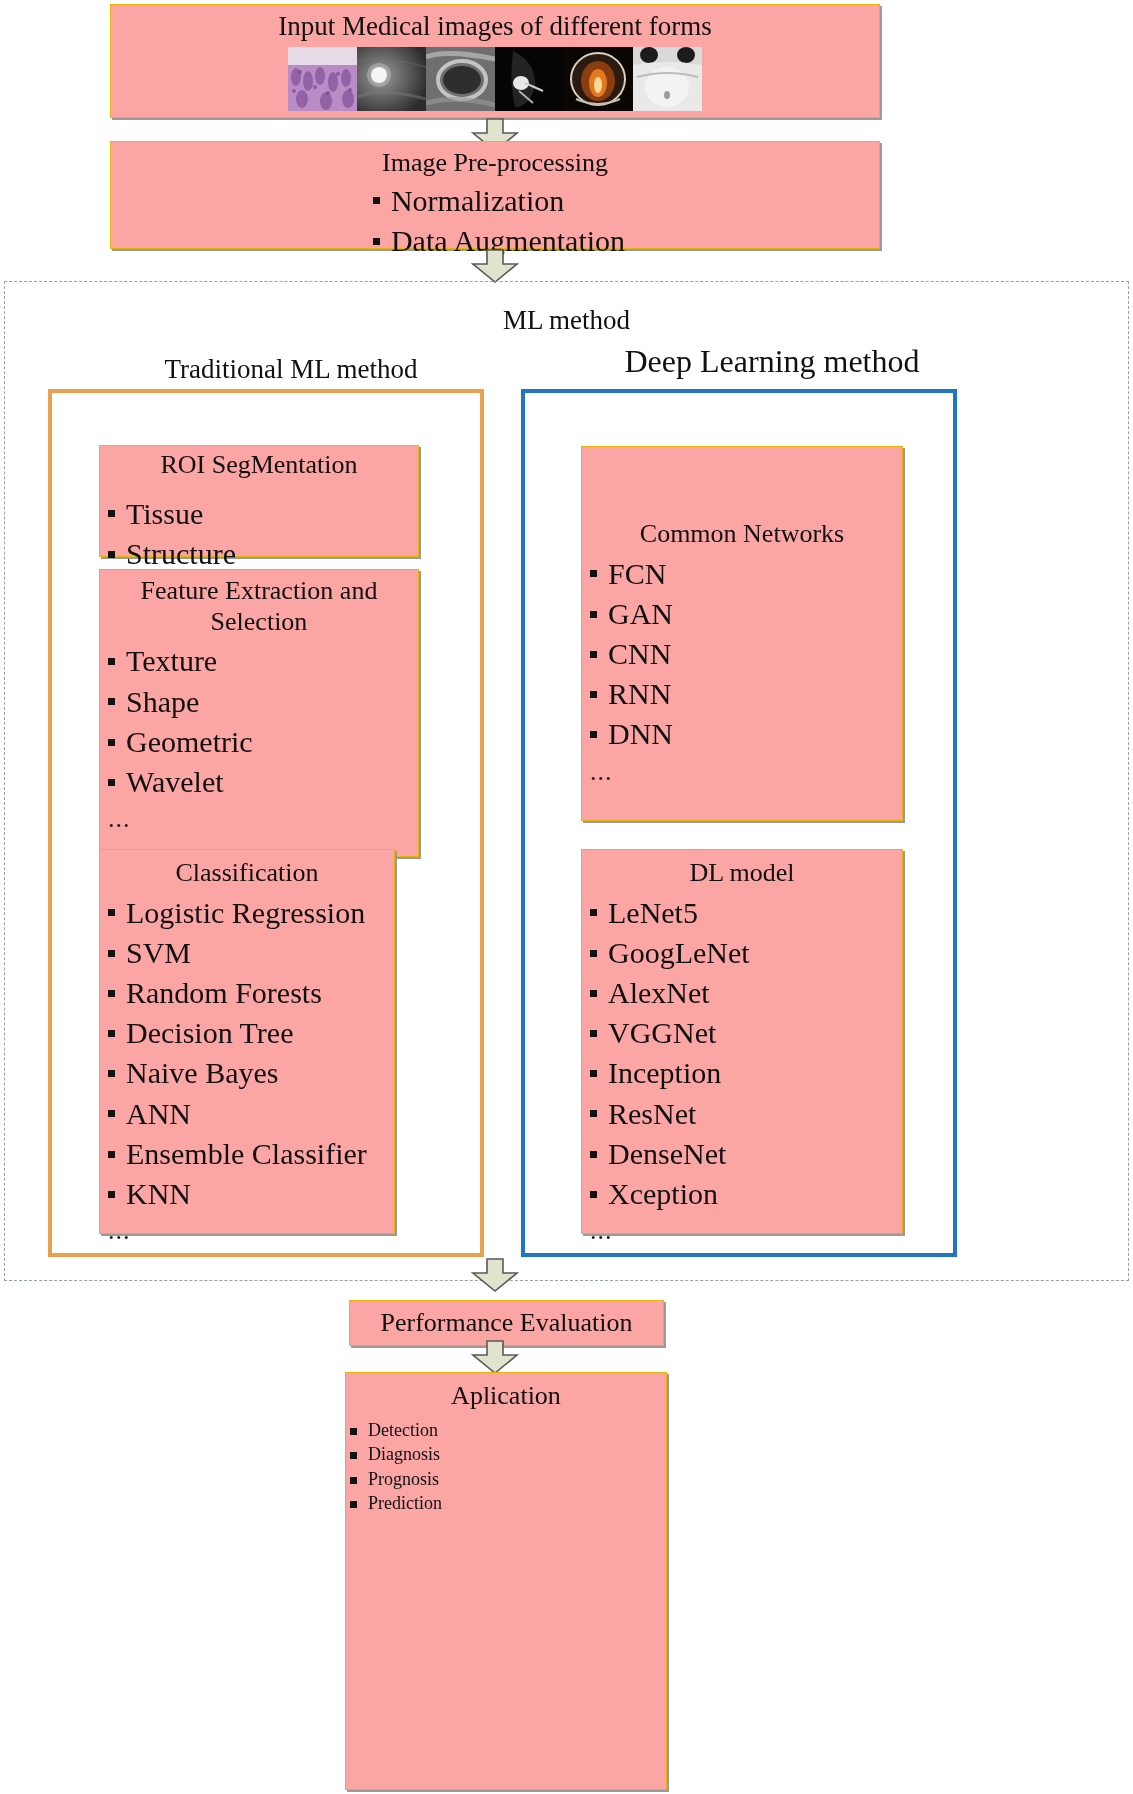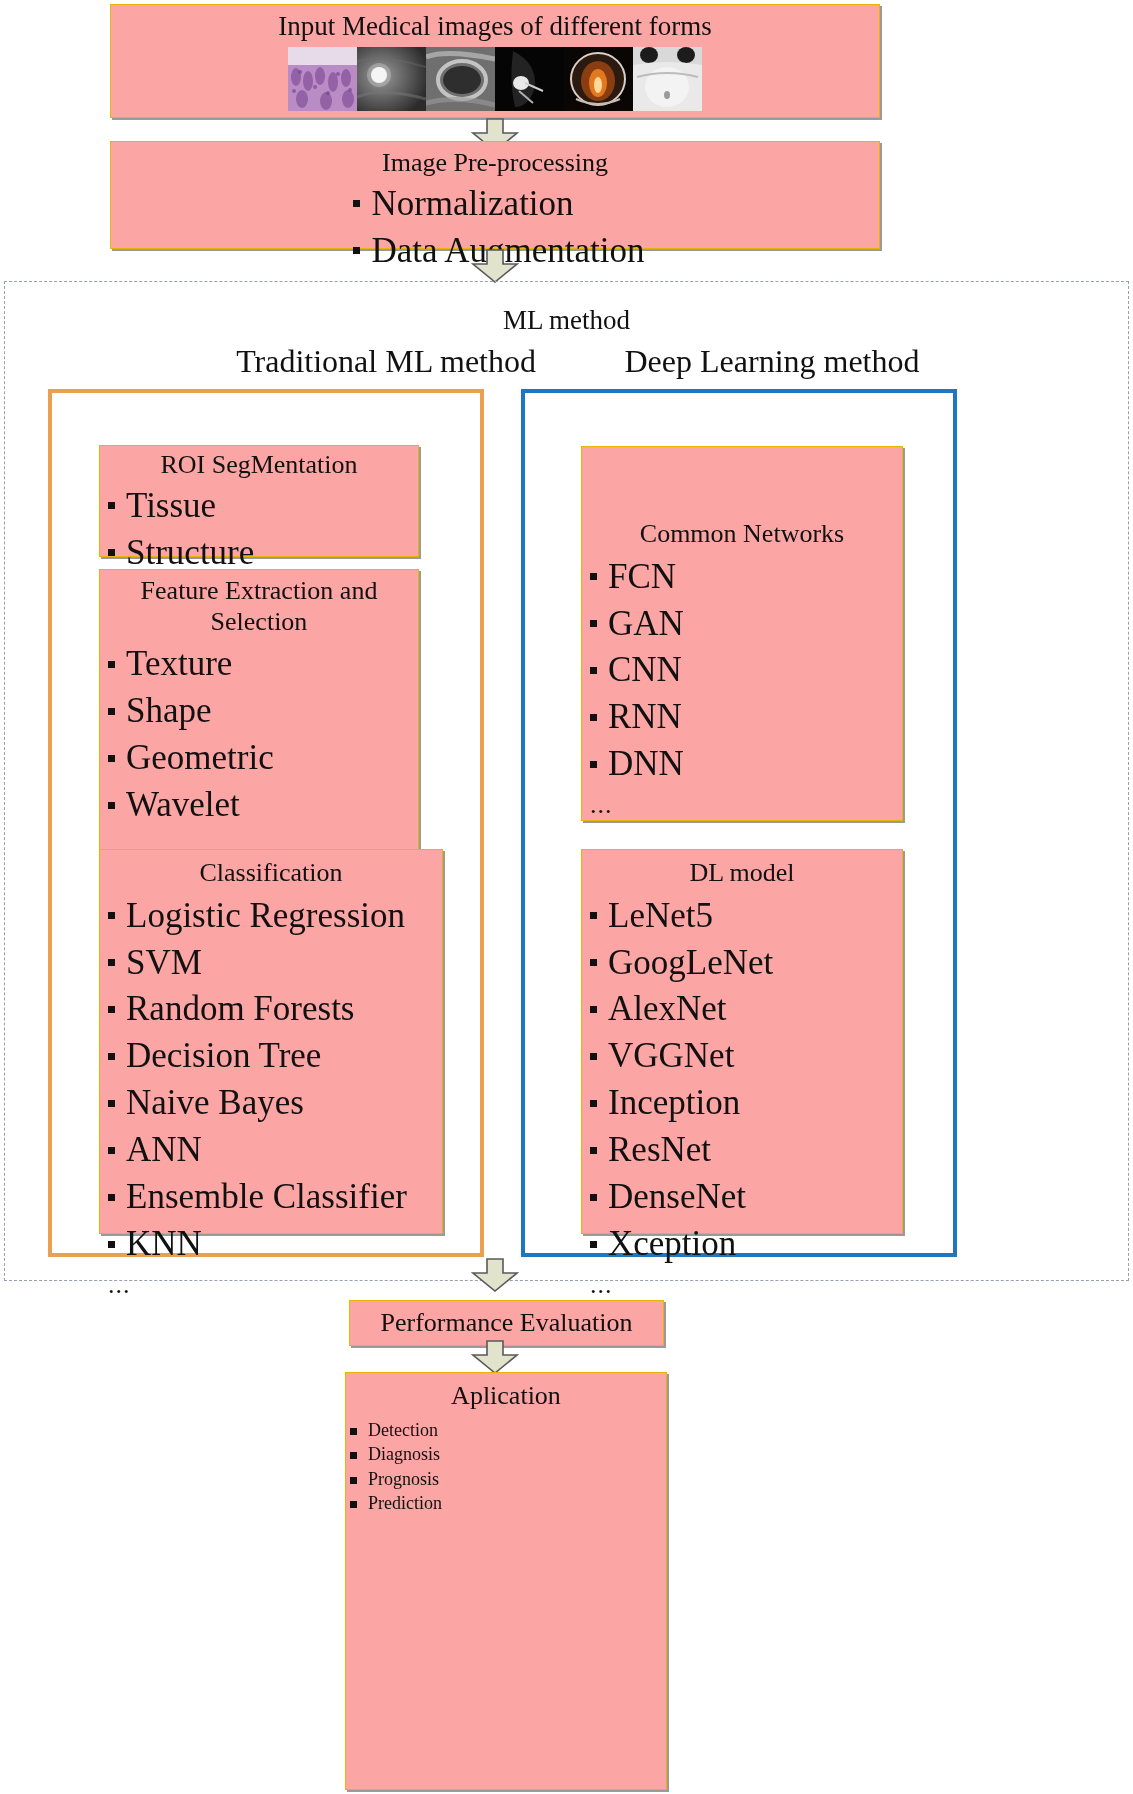--- a/index.html
+++ b/index.html
@@ -18,21 +18,21 @@
     box-sizing:border-box;
   }
   .title{
     text-align:center;font-size:26px;line-height:1.18;
     white-space:pre-line;
   }
   ul.blist{
     list-style:none;margin:0;padding:0;
   }
   ul.blist li{
-    font-size:35px;line-height:1.34;
+    font-size:30px;line-height:1.34;
     position:relative;padding-left:26px;
     white-space:nowrap;
   }
   ul.blist li::before{
     content:"";position:absolute;left:8px;top:0.56em;
     width:7px;height:7px;background:#111;
   }
   .ellipsis{font-size:26px;line-height:1.34;padding-left:8px;letter-spacing:1px;}
 
   
@@ -52,43 +52,43 @@
 
   
   #mlDashed{
     position:absolute;left:4px;top:281px;width:1125px;height:1000px;
     border:1px dashed #9aa0ab;box-sizing:border-box;background:transparent;
   }
   #mlMethodLabel{
     position:absolute;left:0;right:0;top:305px;text-align:center;
     font-size:27px;
   }
-  #tradLabel{position:absolute;left:46px;width:490px;top:343px;text-align:right;font-size:32px;}
+  #tradLabel{position:absolute;left:46px;width:490px;top:354px;text-align:center;font-size:27px;}
   #dlLabel{position:absolute;left:522px;width:500px;top:343px;text-align:center;font-size:32px;}
 
   
   #tradPanel{
     position:absolute;left:48px;top:389px;width:436px;height:868px;
     border:4px solid #ED9F50;background:#fff;box-sizing:border-box;
   }
   #dlPanel{
     position:absolute;left:521px;top:389px;width:436px;height:868px;
     border:4px solid #1F77C4;background:#fff;box-sizing:border-box;
   }
 
   
   #roiBox{left:99px;top:445px;width:320px;height:112px;}
   #roiBox .title{margin-top:4px;}
-  #roiBox ul{margin-top:2px;}
+  #roiBox ul{margin-top:13px;}
 
   #featBox{left:99px;top:569px;width:320px;height:288px;}
   #featBox .title{margin-top:6px;}
   #featBox ul{margin-top:4px;}
 
-  #clsBox{left:99px;top:849px;width:344px;height:385px;}
+  #clsBox{left:99px;top:849px;width:296px;height:385px;}
   #clsBox .title{margin-top:8px;}
   #clsBox ul{margin-top:4px;}
 
   
   #cnBox{left:581px;top:446px;width:322px;height:375px;}
   #cnBox .title{margin-top:72px;}
   #cnBox ul{margin-top:4px;}
 
   #dlmBox{left:581px;top:849px;width:322px;height:385px;}
   #dlmBox .title{margin-top:8px;}

